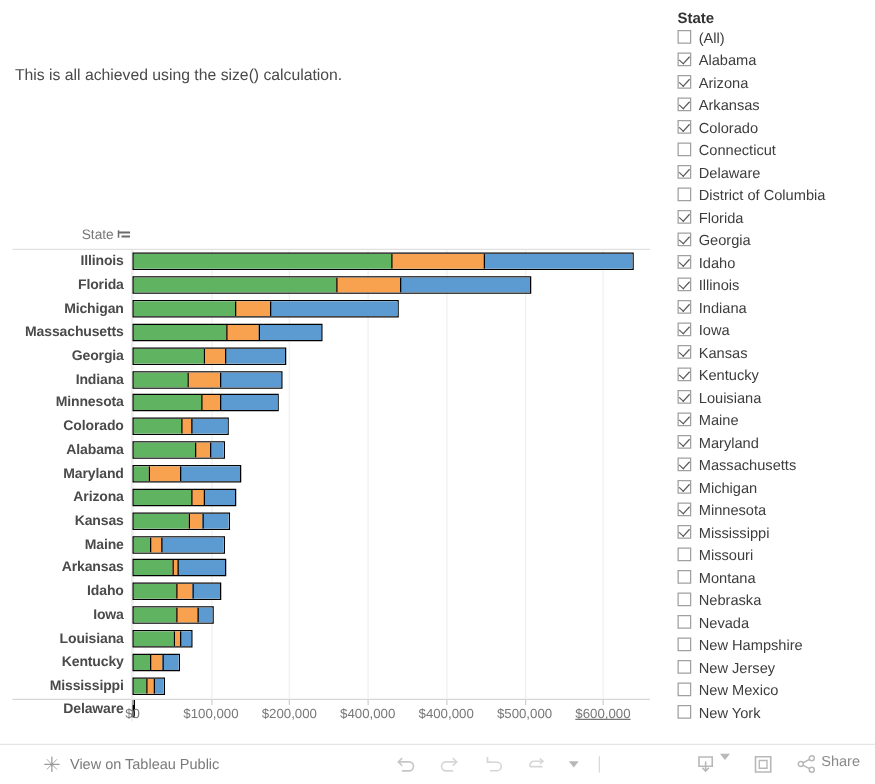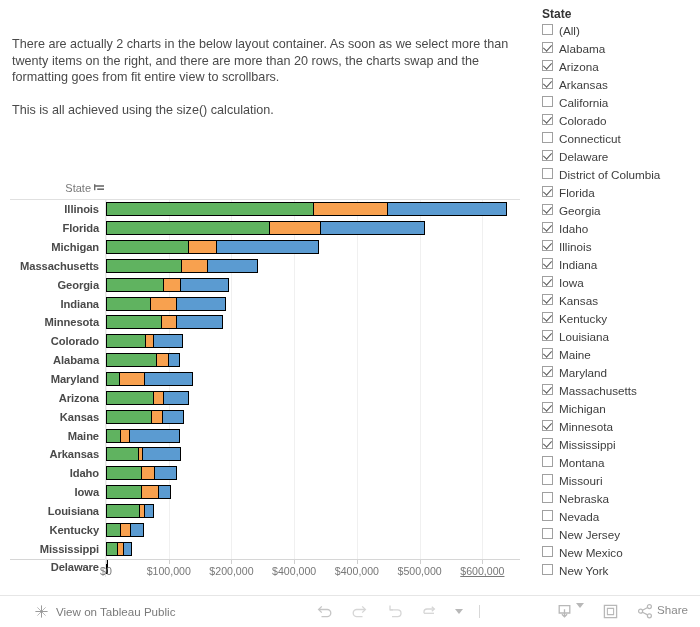--- a/index.html
+++ b/index.html
@@ -253,21 +253,20 @@
   }
 </style>
 </head>
 <body>
 
 <div id="viz">
 
   <div class="left-pane">
 
     <div class="text-block">
-      <p>There are actually 2 charts in the below layout container. As soon as we select more than twenty items on the right, and there are more than 20 rows, the charts swap and the formatting goes from fit entire view to scrollbars.</p>
       <p class="second">This is all achieved using the size() calculation.</p>
     </div>
 
     <div class="chart-wrap">
 
       <div class="chart-header">
         <div class="hdr-inner">
           <span>State</span>
           <span class="sort-icon">
             <svg width="11" height="11" viewBox="0 0 11 11">
@@ -524,24 +523,20 @@
         </div>
         <div class="filter-item">
           <span class="cb checked"></span>
           <span class="filter-label">Arizona</span>
         </div>
         <div class="filter-item">
           <span class="cb checked"></span>
           <span class="filter-label">Arkansas</span>
         </div>
         <div class="filter-item">
-          <span class="cb"></span>
-          <span class="filter-label">California</span>
-        </div>
-        <div class="filter-item">
           <span class="cb checked"></span>
           <span class="filter-label">Colorado</span>
         </div>
         <div class="filter-item">
           <span class="cb"></span>
           <span class="filter-label">Connecticut</span>
         </div>
         <div class="filter-item">
           <span class="cb checked"></span>
           <span class="filter-label">Delaware</span>
@@ -605,33 +600,37 @@
         <div class="filter-item">
           <span class="cb checked"></span>
           <span class="filter-label">Minnesota</span>
         </div>
         <div class="filter-item">
           <span class="cb checked"></span>
           <span class="filter-label">Mississippi</span>
         </div>
         <div class="filter-item">
           <span class="cb"></span>
+          <span class="filter-label">Missouri</span>
+        </div>
+        <div class="filter-item">
+          <span class="cb"></span>
           <span class="filter-label">Montana</span>
         </div>
         <div class="filter-item">
           <span class="cb"></span>
-          <span class="filter-label">Missouri</span>
-        </div>
-        <div class="filter-item">
-          <span class="cb"></span>
           <span class="filter-label">Nebraska</span>
         </div>
         <div class="filter-item">
           <span class="cb"></span>
           <span class="filter-label">Nevada</span>
+        </div>
+        <div class="filter-item">
+          <span class="cb"></span>
+          <span class="filter-label">New Hampshire</span>
         </div>
         <div class="filter-item">
           <span class="cb"></span>
           <span class="filter-label">New Jersey</span>
         </div>
         <div class="filter-item">
           <span class="cb"></span>
           <span class="filter-label">New Mexico</span>
         </div>
         <div class="filter-item">

